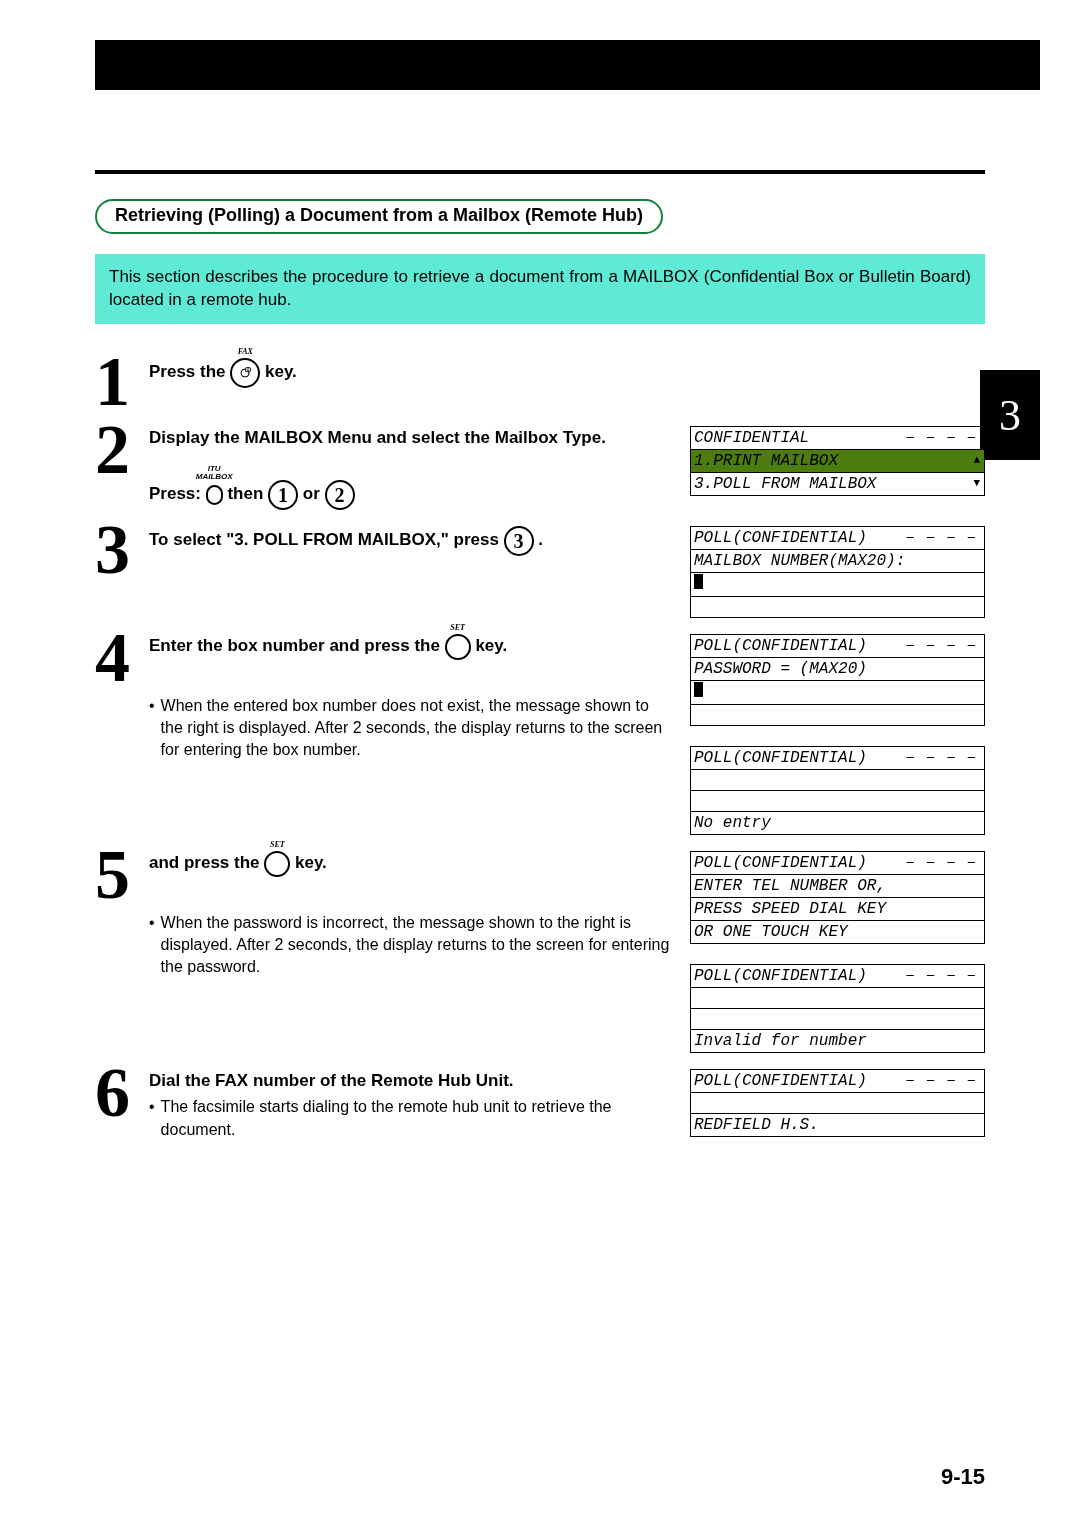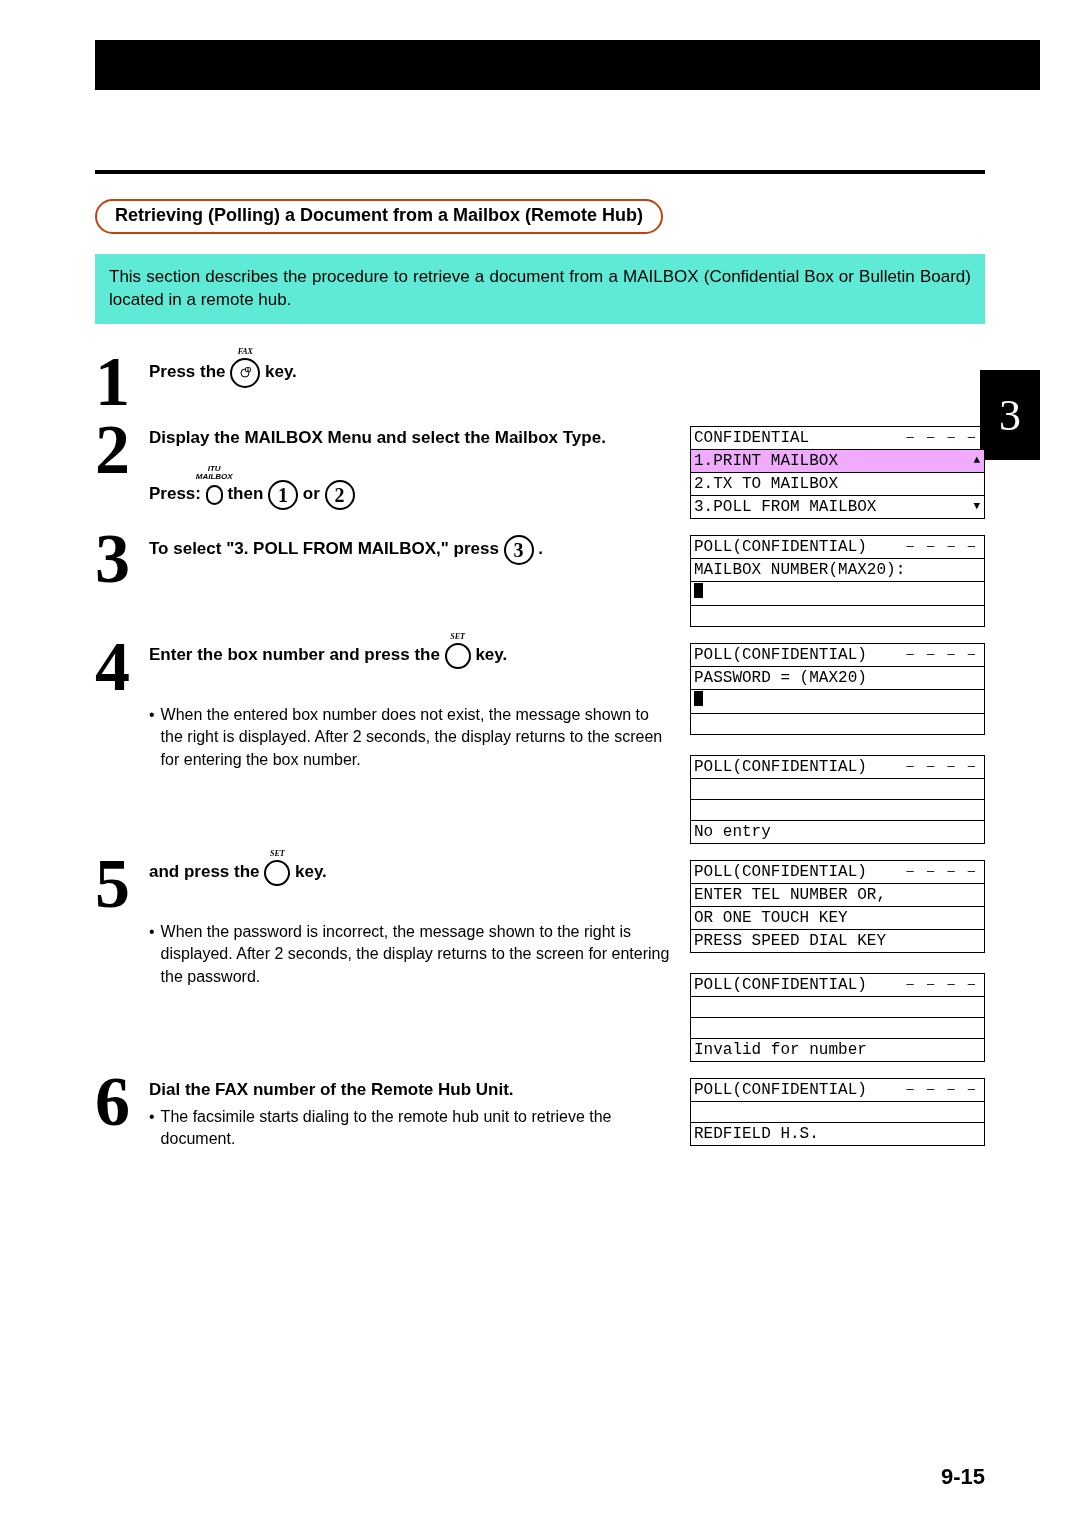--- a/index.html
+++ b/index.html
@@ -1,35 +1,35 @@
 <!DOCTYPE html>
 <html><head>
 <meta charset="utf-8">
 <style>
   * { box-sizing: border-box; margin: 0; padding: 0; }
   body { background: #e8e8e8; font-family: Arial, Helvetica, sans-serif; width: 1080px; margin: 0 auto; }
   .page { background: #fff; width: 1080px; height: 1526px; position: relative; padding: 40px 0 0 0; }
   .header-bar { background: #000; height: 50px; margin: 0 40px 0 95px; }
   .chapter-tab { position: absolute; right: 40px; top: 370px; width: 60px; height: 90px; background: #000; color: #fff; font-size: 44px; display: flex; align-items: center; justify-content: center; font-family: "Times New Roman", serif; }
   .rule-thick { height: 4px; background: #000; margin: 80px 95px 25px 95px; }
-  .pill { display: inline-block; border: 2px solid #c2410c; border-radius: 20px; padding: 4px 18px 6px; font-weight: bold; font-size: 18px; margin-left: 95px; }
+  .pill { display: inline-block; border: 2px solid #15803d; border-radius: 20px; padding: 4px 18px 6px; font-weight: bold; font-size: 18px; margin-left: 95px; }
   .intro-box { background: #5eead4; margin: 20px 95px 30px; padding: 12px 14px; font-size: 17px; line-height: 1.35; text-align: justify; }
   .steps { margin: 0 95px; }
   .step { display: flex; gap: 8px; margin-bottom: 12px; }
   .step-num { font-family: "Times New Roman", serif; font-size: 70px; font-weight: bold; line-height: 0.8; width: 46px; flex-shrink: 0; }
   .step-body { flex: 1; display: flex; gap: 18px; padding-top: 4px; }
   .step-text { flex: 1; font-size: 17px; line-height: 1.4; font-weight: bold; }
   .step-text .note { font-weight: normal; font-size: 16px; margin-top: 35px; }
   .step-text .note-row { display: flex; gap: 6px; }
   .step-text .note-row .bullet { flex-shrink: 0; }
-  .lcd-wrap { width: 295px; flex-shrink: 0; }
+  .lcd-wrap { width: 295px; flex-shrink: 0; font-style: italic; }
   .lcd { border: 1.5px solid #000; border-bottom: 0; font-family: "Courier New", monospace; font-size: 16px; line-height: 1.25; margin-bottom: 20px; }
   .lcd:last-child { margin-bottom: 0; }
   .lcd-line { border-bottom: 1.5px solid #000; padding: 1px 3px; min-height: 21px; white-space: pre; position: relative; }
-  .lcd-line.sel { background: #f0abfc; }
+  .lcd-line.sel { background: #4d7c0f; }
   .lcd-line .tri { position: absolute; right: 4px; top: 50%; transform: translateY(-50%); font-size: 11px; }
   .lcd-dashed { position: relative; }
   .lcd-dashed .dashes { position: absolute; right: 6px; top: 50%; transform: translateY(-50%); letter-spacing: 3px; font-size: 12px; color: #000; }
   .lcd-line.cursor::after { content: ""; display: inline-block; width: 9px; height: 15px; background: #000; vertical-align: baseline; }
   .lcd-line .right { float: right; }
   .key-circle { display: inline-flex; width: 30px; height: 30px; border: 2px solid #000; border-radius: 50%; align-items: center; justify-content: center; vertical-align: middle; font-family: "Times New Roman", serif; font-size: 20px; position: relative; }
   .key-circle.small { width: 26px; height: 26px; font-size: 13px; }
   .key-circle .over { position: absolute; top: -14px; left: 50%; transform: translateX(-50%); font-size: 8px; font-weight: bold; white-space: nowrap; }
   .key-circle.fax svg { width: 16px; height: 16px; }
   .key-pill { display: inline-flex; width: 17px; height: 20px; border: 2px solid #000; border-radius: 10px; vertical-align: middle; position: relative; }
@@ -86,21 +86,20 @@
             <span> then </span>
             <span class="key-circle">1</span>
             <span> or </span>
             <span class="key-circle">2</span>
           </div>
         </div>
         <div class="lcd-wrap">
           <div class="lcd">
             <div class="lcd-line lcd-dashed"><span>CONFIDENTIAL</span><span class="dashes">— — — —</span></div>
             <div class="lcd-line sel"><span>1.PRINT MAILBOX</span><span class="tri">▲</span></div>
-            <div class="lcd-line">2.TX TO MAILBOX</div>
             <div class="lcd-line"><span>3.POLL FROM MAILBOX</span><span class="tri">▼</span></div>
           </div>
         </div>
       </div>
     </div>
 
     <div class="step">
       <div class="step-num">3</div>
       <div class="step-body">
         <div class="step-text">
@@ -173,22 +172,22 @@
             <div class="note-row">
                 <span class="bullet">•</span>
                 <span>When the password is incorrect, the message shown to the right is displayed. After 2 seconds, the display returns to the screen for entering the password.</span>
               </div>
           </div>
         </div>
         <div class="lcd-wrap">
           <div class="lcd">
             <div class="lcd-line lcd-dashed"><span>POLL(CONFIDENTIAL)</span><span class="dashes">— — — —</span></div>
             <div class="lcd-line">ENTER TEL NUMBER OR,</div>
+            <div class="lcd-line">PRESS SPEED DIAL KEY</div>
             <div class="lcd-line">OR ONE TOUCH KEY</div>
-            <div class="lcd-line">PRESS SPEED DIAL KEY</div>
           </div>
           <div class="lcd">
             <div class="lcd-line lcd-dashed"><span>POLL(CONFIDENTIAL)</span><span class="dashes">— — — —</span></div>
             <div class="lcd-line"></div>
             <div class="lcd-line"></div>
             <div class="lcd-line">Invalid for number</div>
           </div>
         </div>
       </div>
     </div>

